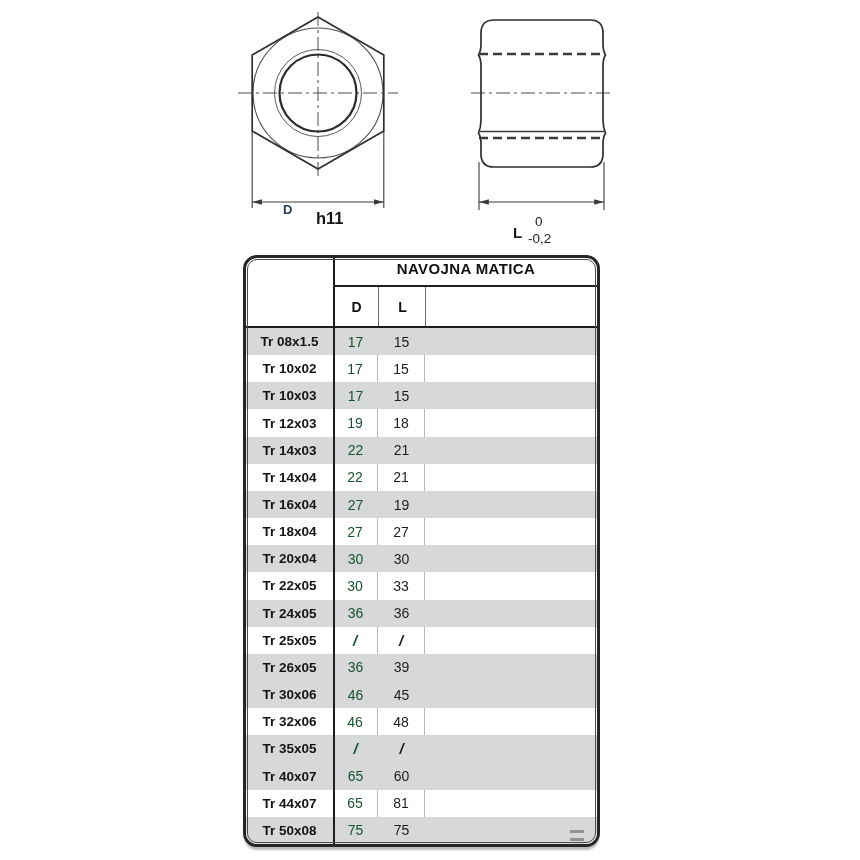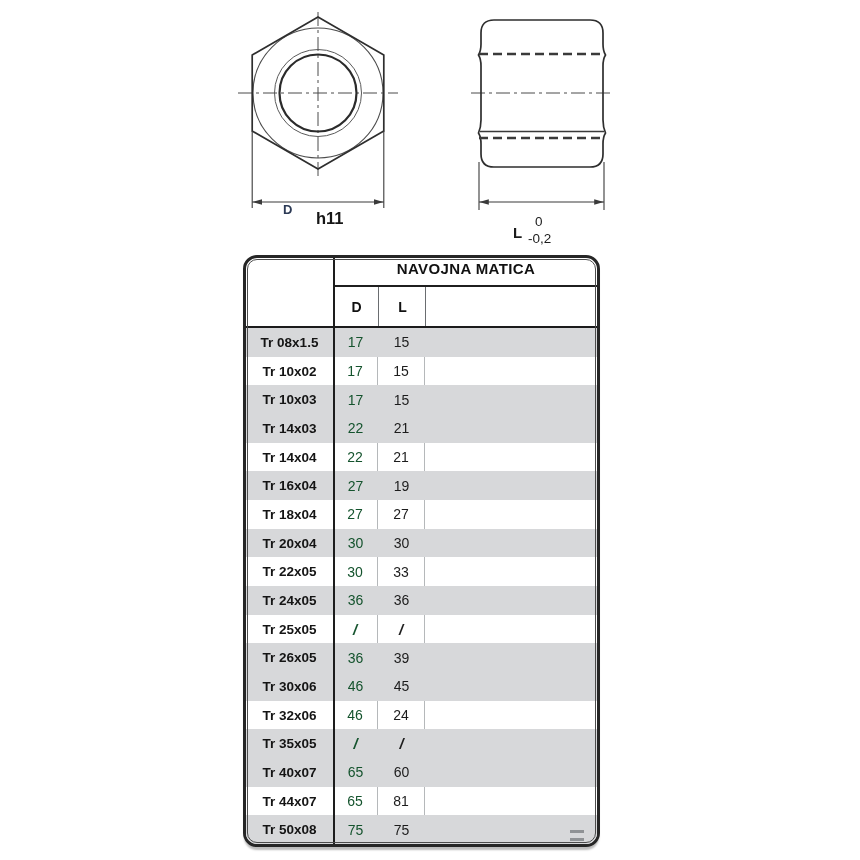--- a/index.html
+++ b/index.html
@@ -120,20 +120,26 @@
           <div class="c d">17</div>
           <div class="c l">15</div>
           <div class="c rest"></div>
         </div>
       <div class="row stripe">
           <div class="c oz">Tr 10x03</div>
           <div class="c d">17</div>
           <div class="c l">15</div>
           <div class="c rest"></div>
         </div>
+      <div class="row plain">
+          <div class="c oz">Tr 12x03</div>
+          <div class="c d">19</div>
+          <div class="c l">18</div>
+          <div class="c rest"></div>
+        </div>
       <div class="row stripe">
           <div class="c oz">Tr 14x03</div>
           <div class="c d">22</div>
           <div class="c l">21</div>
           <div class="c rest"></div>
         </div>
       <div class="row plain">
           <div class="c oz">Tr 14x04</div>
           <div class="c d">22</div>
           <div class="c l">21</div>
@@ -183,21 +189,21 @@
         </div>
       <div class="row stripe">
           <div class="c oz">Tr 30x06</div>
           <div class="c d">46</div>
           <div class="c l">45</div>
           <div class="c rest"></div>
         </div>
       <div class="row plain">
           <div class="c oz">Tr 32x06</div>
           <div class="c d">46</div>
-          <div class="c l">24</div>
+          <div class="c l">48</div>
           <div class="c rest"></div>
         </div>
       <div class="row stripe">
           <div class="c oz">Tr 35x05</div>
           <div class="c d slash">/</div>
           <div class="c l slash">/</div>
           <div class="c rest"></div>
         </div>
       <div class="row stripe">
           <div class="c oz">Tr 40x07</div>

